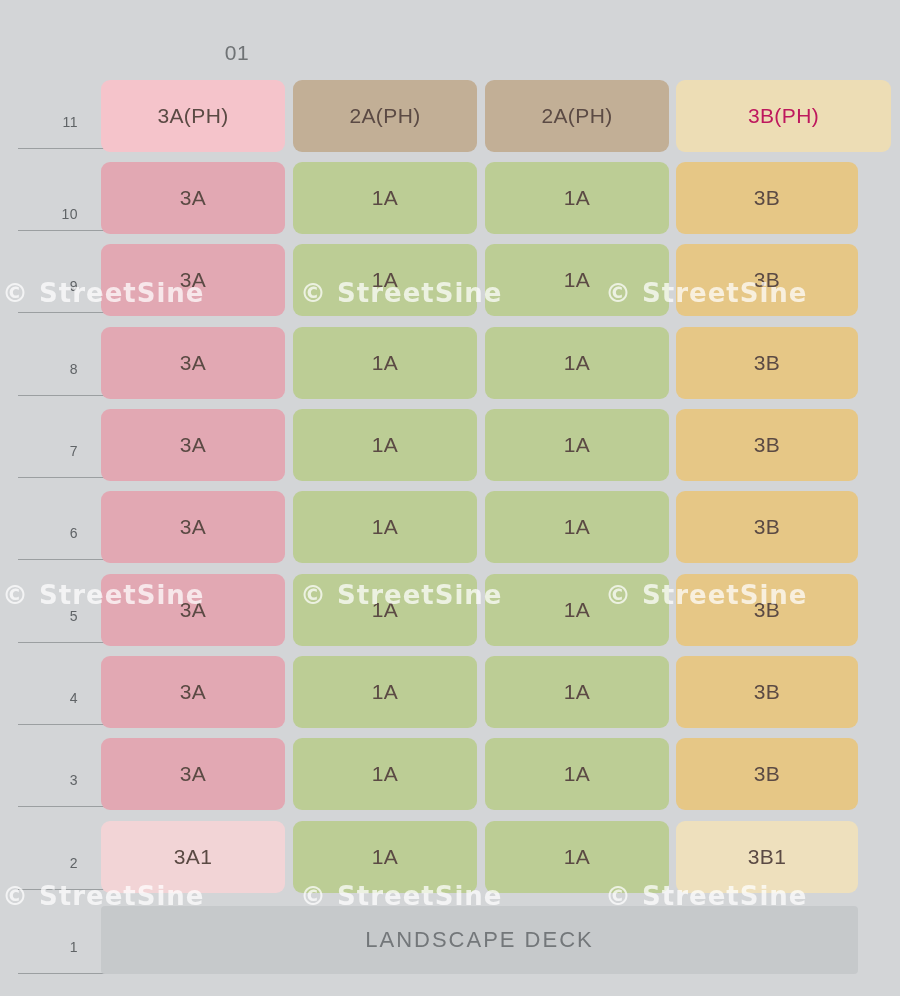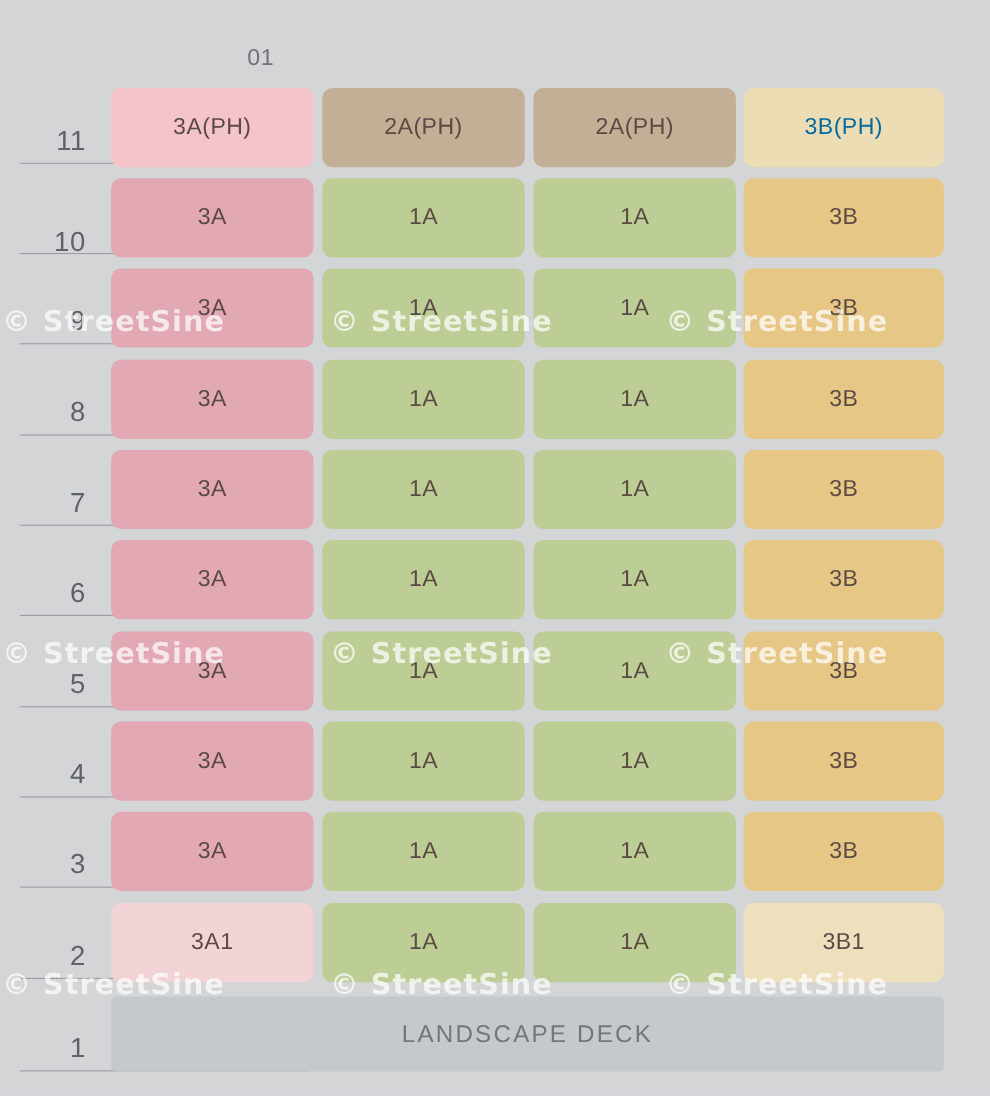--- a/index.html
+++ b/index.html
@@ -43,21 +43,21 @@
     letter-spacing: 0.5px;
     font-weight: 400;
   }
 
   
   .row-label {
     position: absolute;
     left: 18px;
     width: 60px;
     text-align: right;
-    font-size: 25px;
+    font-size: 14px;
     color: #5f6366;
     font-weight: 400;
     letter-spacing: 0.5px;
   }
   .row-rule {
     position: absolute;
     left: 18px;
     width: 262px;
     height: 1px;
     background: #9b9fa1;
@@ -133,21 +133,21 @@
       <div class="row-label" style="top: 855px;">2</div>
       <div class="row-rule" style="top: 889px; background: rgb(155, 159, 161);"></div>
       <div class="row-label" style="top: 939px;">1</div>
       <div class="row-rule" style="top: 973px; background: rgb(155, 159, 161);"></div>
     </div>
 
   <div id="cell-layer">
       <div class="cell" style="left: 101px; width: 184px; top: 80px; height: 72px; background: rgb(245, 196, 203); color: rgb(91, 74, 68);">3A(PH)</div>
       <div class="cell" style="left: 293px; width: 184px; top: 80px; height: 72px; background: rgb(194, 175, 150); color: rgb(91, 74, 68);">2A(PH)</div>
       <div class="cell" style="left: 485px; width: 184px; top: 80px; height: 72px; background: rgb(194, 175, 150); color: rgb(91, 74, 68);">2A(PH)</div>
-      <div class="cell" style="left: 676px; width: 182px; top: 80px; height: 72px; background: rgb(237, 221, 181); color: #0369a1;">3B(PH)</div>
+      <div class="cell" style="left: 676px; width: 215px; top: 80px; height: 72px; background: rgb(237, 221, 181); color: #be185d;">3B(PH)</div>
       <div class="cell" style="left: 101px; width: 184px; top: 162px; height: 72px; background: rgb(226, 168, 179); color: rgb(91, 74, 68);">3A</div>
       <div class="cell" style="left: 293px; width: 184px; top: 162px; height: 72px; background: rgb(188, 205, 149); color: rgb(91, 74, 68);">1A</div>
       <div class="cell" style="left: 485px; width: 184px; top: 162px; height: 72px; background: rgb(188, 205, 149); color: rgb(91, 74, 68);">1A</div>
       <div class="cell" style="left: 676px; width: 182px; top: 162px; height: 72px; background: rgb(230, 199, 134); color: rgb(91, 74, 68);">3B</div>
       <div class="cell" style="left: 101px; width: 184px; top: 244px; height: 72px; background: rgb(226, 168, 179); color: rgb(91, 74, 68);">3A</div>
       <div class="cell" style="left: 293px; width: 184px; top: 244px; height: 72px; background: rgb(188, 205, 149); color: rgb(91, 74, 68);">1A</div>
       <div class="cell" style="left: 485px; width: 184px; top: 244px; height: 72px; background: rgb(188, 205, 149); color: rgb(91, 74, 68);">1A</div>
       <div class="cell" style="left: 676px; width: 182px; top: 244px; height: 72px; background: rgb(230, 199, 134); color: rgb(91, 74, 68);">3B</div>
       <div class="cell" style="left: 101px; width: 184px; top: 327px; height: 72px; background: rgb(226, 168, 179); color: rgb(91, 74, 68);">3A</div>
       <div class="cell" style="left: 293px; width: 184px; top: 327px; height: 72px; background: rgb(188, 205, 149); color: rgb(91, 74, 68);">1A</div>

